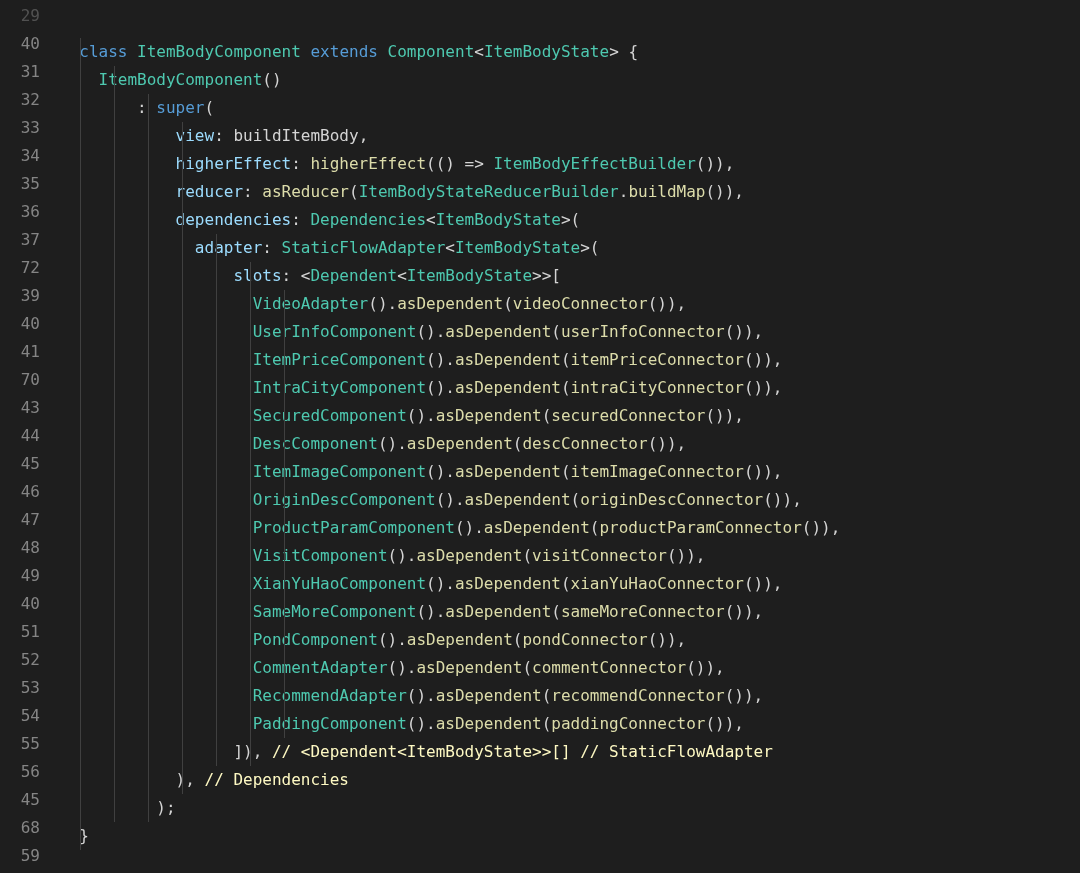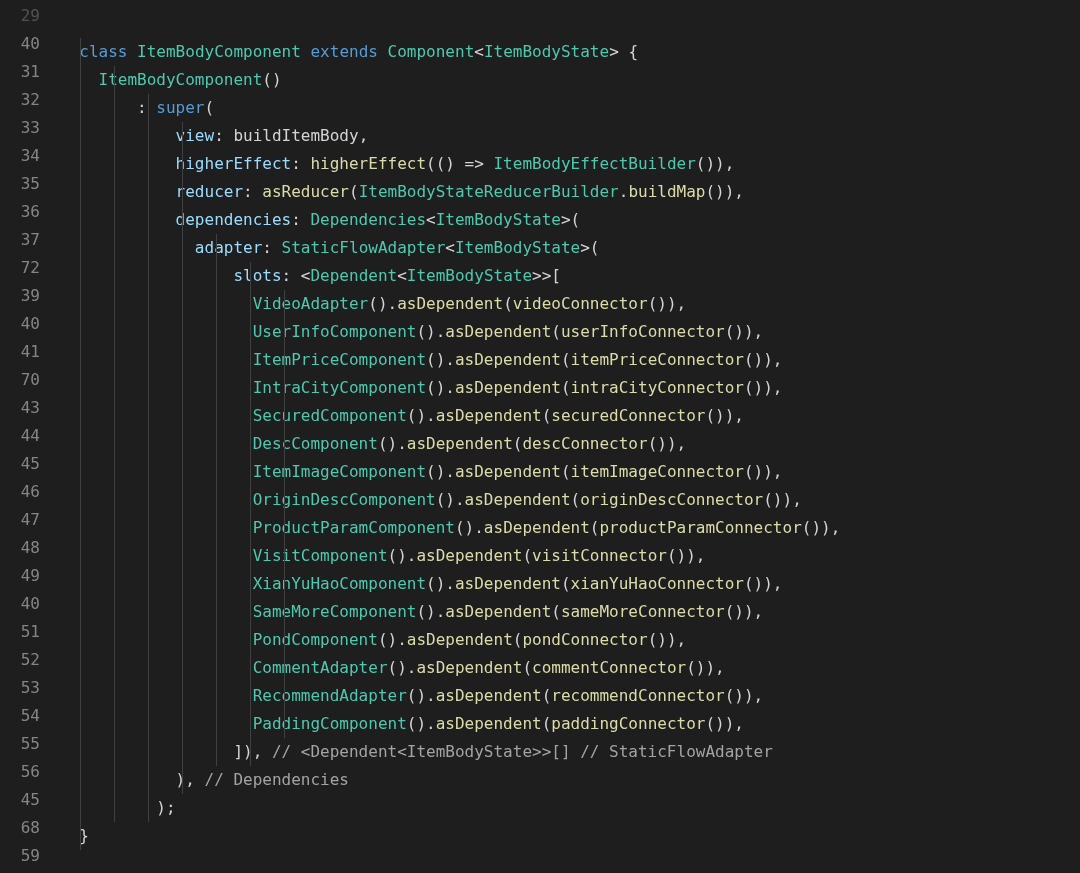--- a/index.html
+++ b/index.html
@@ -52,21 +52,21 @@
       width: 1px;
       background-color: #404040;
     }
     .kw-class { color: #569cd6; }
     .kw-extends { color: #569cd6; }
     .kw-super { color: #569cd6; }
     .type { color: #4ec9b0; }
     .method { color: #dcdcaa; }
     .param { color: #9cdcfe; }
     .punct { color: #d4d4d4; }
-    .comment { color: #a3a3a3; }
+    .comment { color: #fef9c3; }
     .default { color: #d4d4d4; }
   </style>
 </head>
 <body>
 
 <div class="editor">
   <div class="gutter" id="gutter">
       <div class="line-number dim">29</div>
       <div class="line-number">40</div>
       <div class="line-number">31</div>

